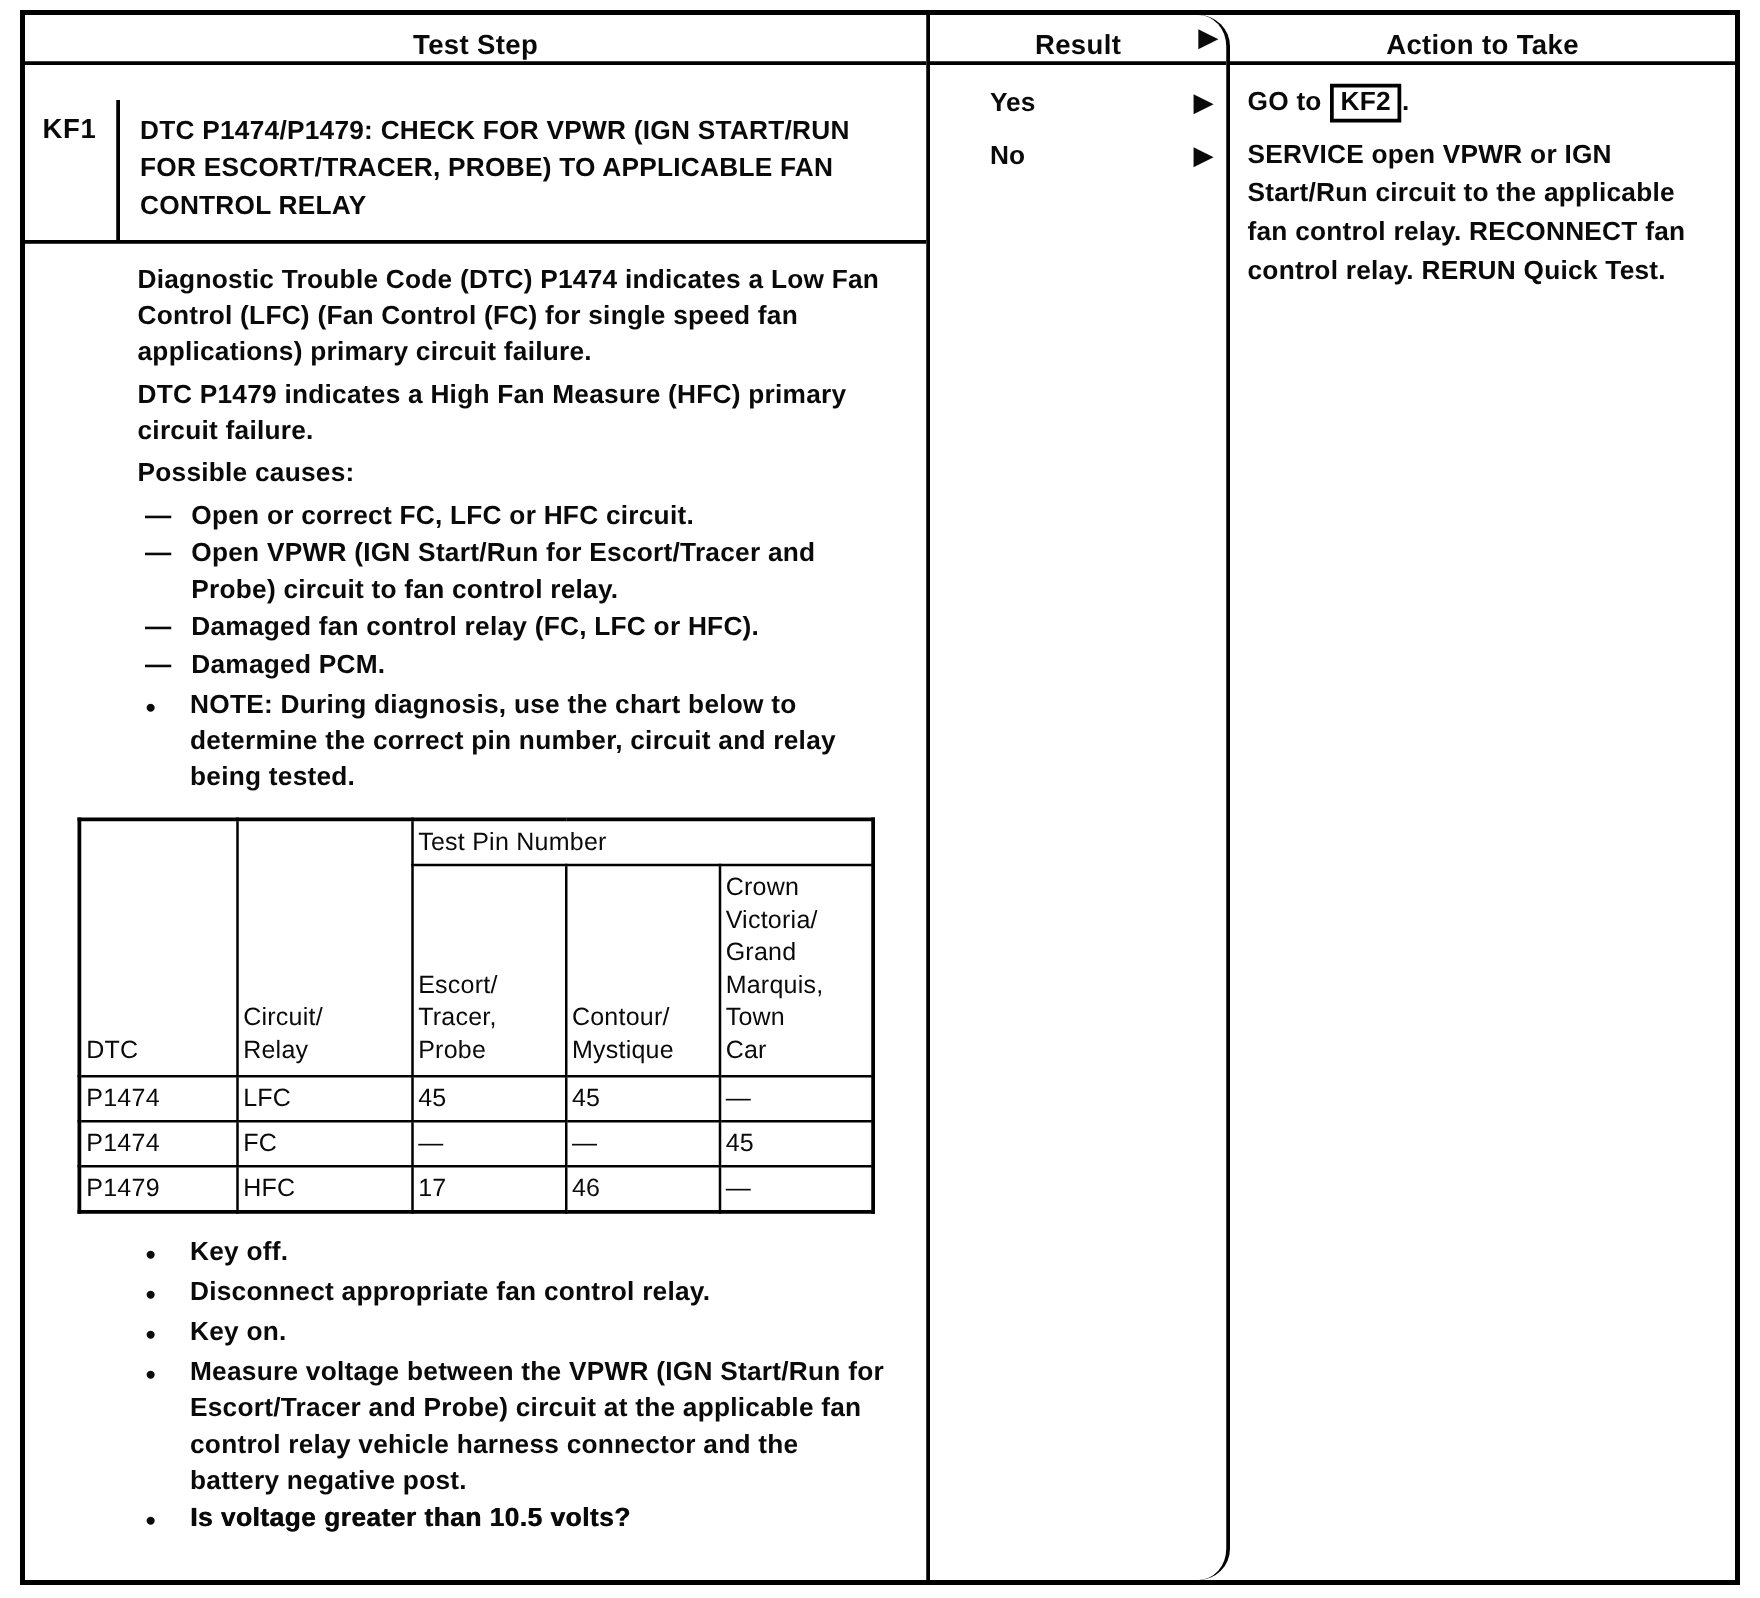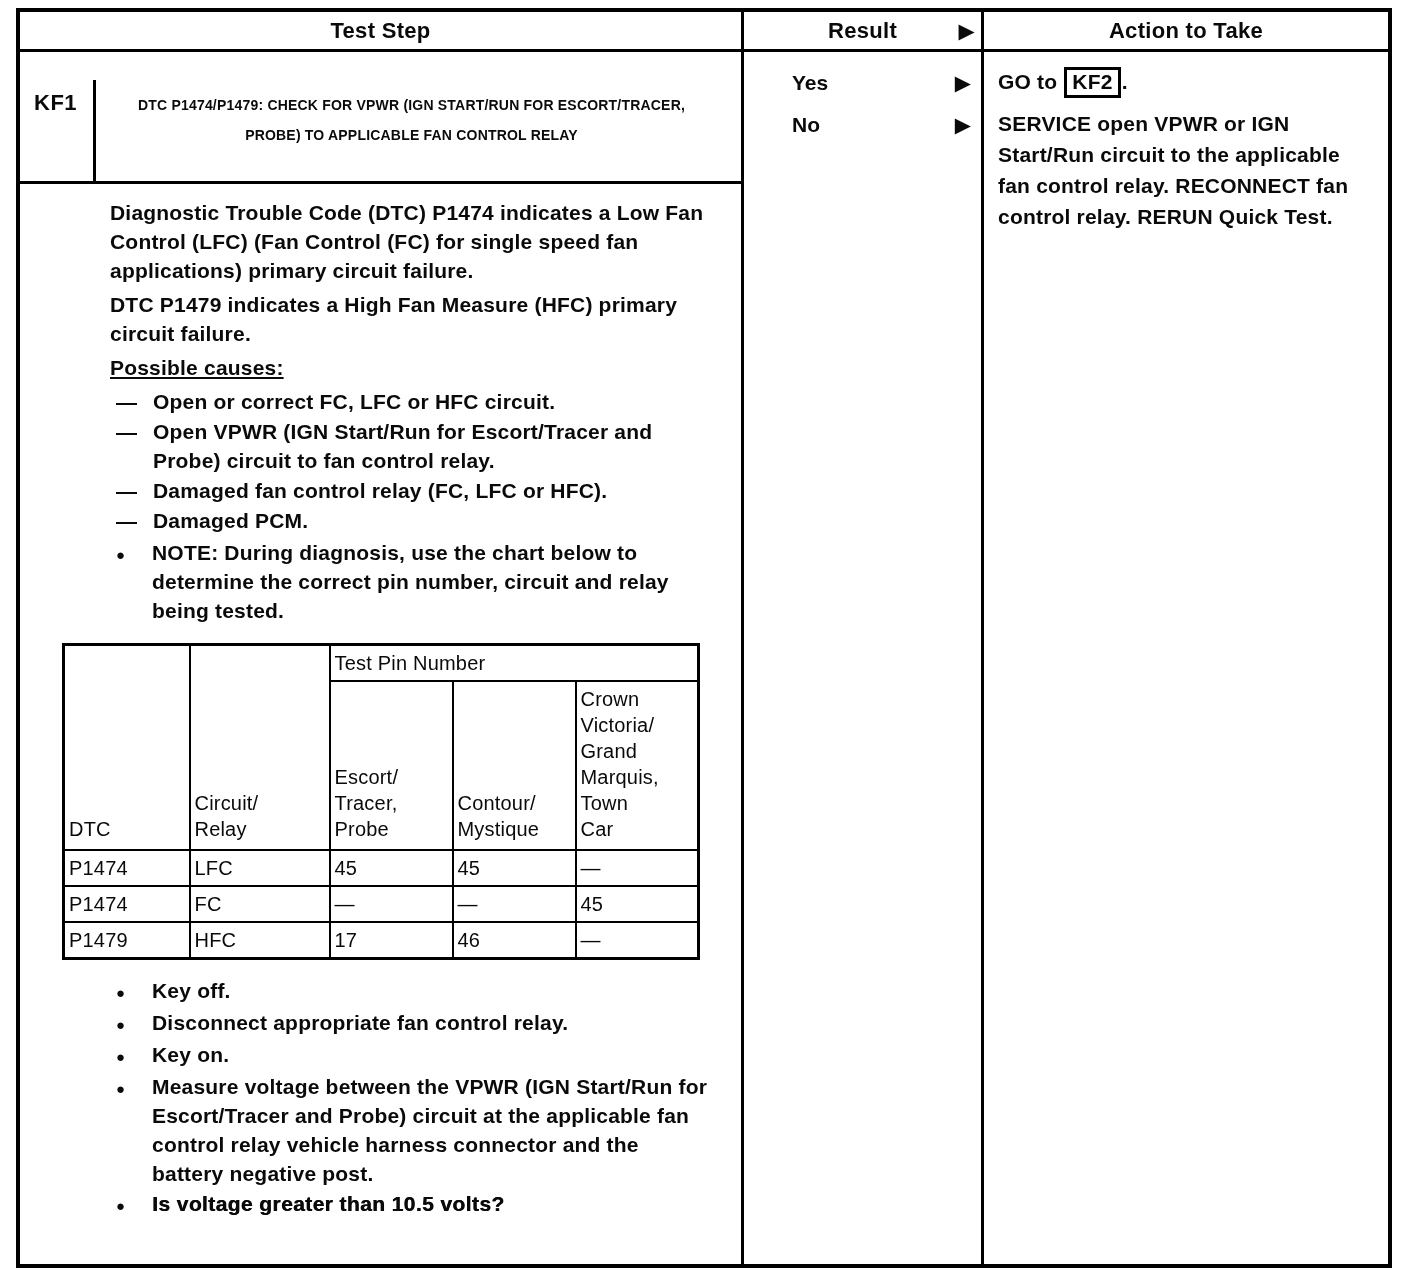--- a/index.html
+++ b/index.html
@@ -19,26 +19,26 @@
     position: absolute;
     left: 16px; top: 8px; right: 16px; bottom: 10px;
     border: 4px solid #000;
     display: grid;
     grid-template-columns: 724px 240px 1fr;
     overflow: hidden;
     background: #fff;
   }
   .col { display: flex; flex-direction: column; min-width: 0; }
   .col-test   { border-right: 3px solid #000; }
-  .col-result { border-right: 3px solid #000; }
+  .col-result { border-right: 3px solid #000; border-radius: 25px; }
 
   .hdr {
     height: 40px; flex: 0 0 40px;
     border-bottom: 3px solid #000;
-    display: flex; align-items: center; justify-content: center;
+    display: flex; align-items: flex-end; justify-content: center;
     font-size: 22px; letter-spacing: 0.3px;
     position: relative;
   }
   .hdr-arrow {
     position: absolute; right: 6px; top: 50%;
     transform: translateY(-54%);
     font-size: 21px; line-height: 1;
   }
 
   
@@ -48,31 +48,31 @@
     margin-top: 28px;
   }
   .kf1id {
     flex: 0 0 76px;
     border-right: 3px solid #000;
     padding: 10px 0 0 14px;
     font-size: 22px; letter-spacing: 0.5px;
   }
   .kf1title {
     padding: 10px 30px 12px 16px;
-    font-size: 14px; line-height: 30px; letter-spacing: 0.2px; text-align: center;
+    font-size: 21px; line-height: 30px; letter-spacing: 0.2px;
   }
 
   
   .body {
     padding: 14px 28px 0 90px;
     font-size: 21px; line-height: 29px; letter-spacing: 0.2px;
     flex: 1 1 auto;
   }
   .body p { margin-bottom: 5px; }
-  .causes-label { margin-top: 2px; margin-bottom: 8px; text-decoration: underline; }
+  .causes-label { margin-top: 2px; margin-bottom: 8px; }
 
   .cause, .bullet {
     display: flex; margin-left: 6px; margin-bottom: 1px;
   }
   .cause .marker { flex: 0 0 37px; }
   .bullet .marker { flex: 0 0 36px; font-size: 15px; padding-top: 2px; }
   .note { margin-top: 3px; }
   .question .txt { text-shadow: 0.5px 0 0 currentColor; letter-spacing: 0.4px; }
 
   

